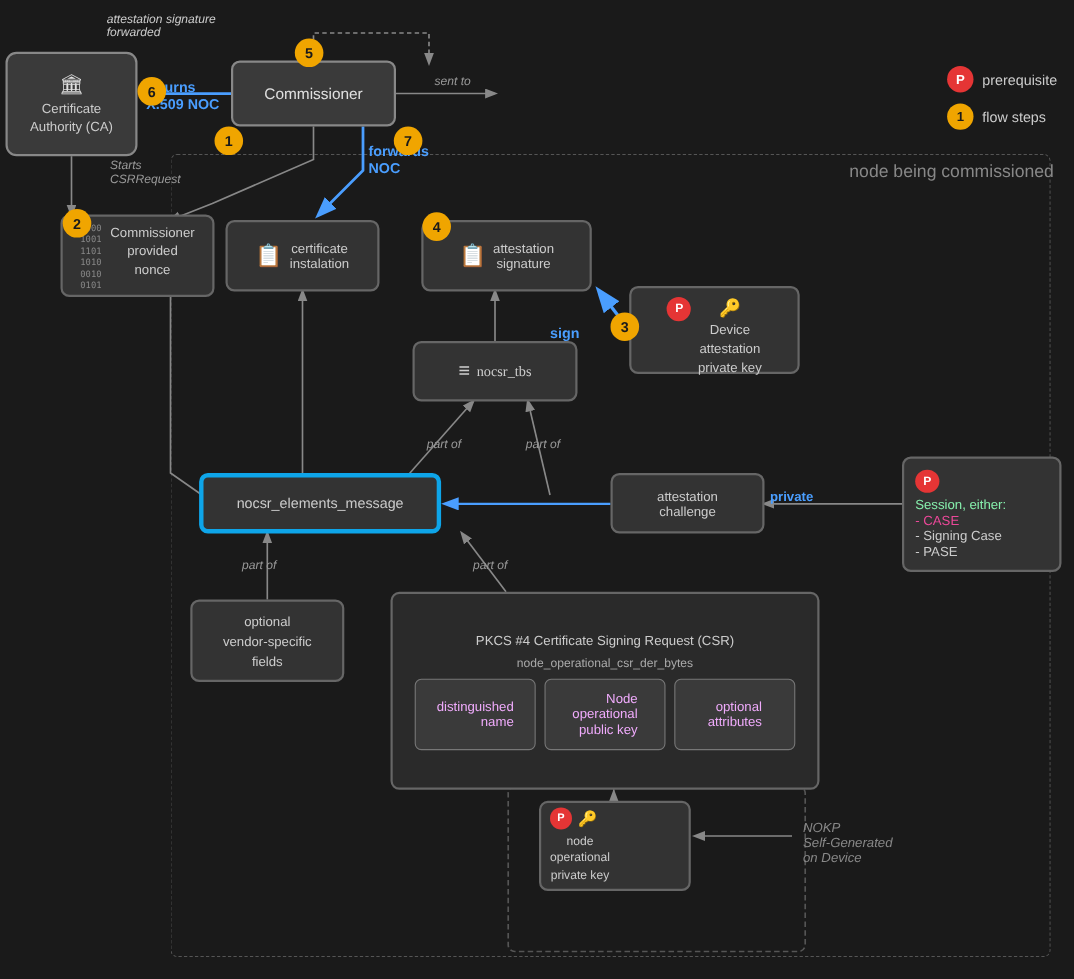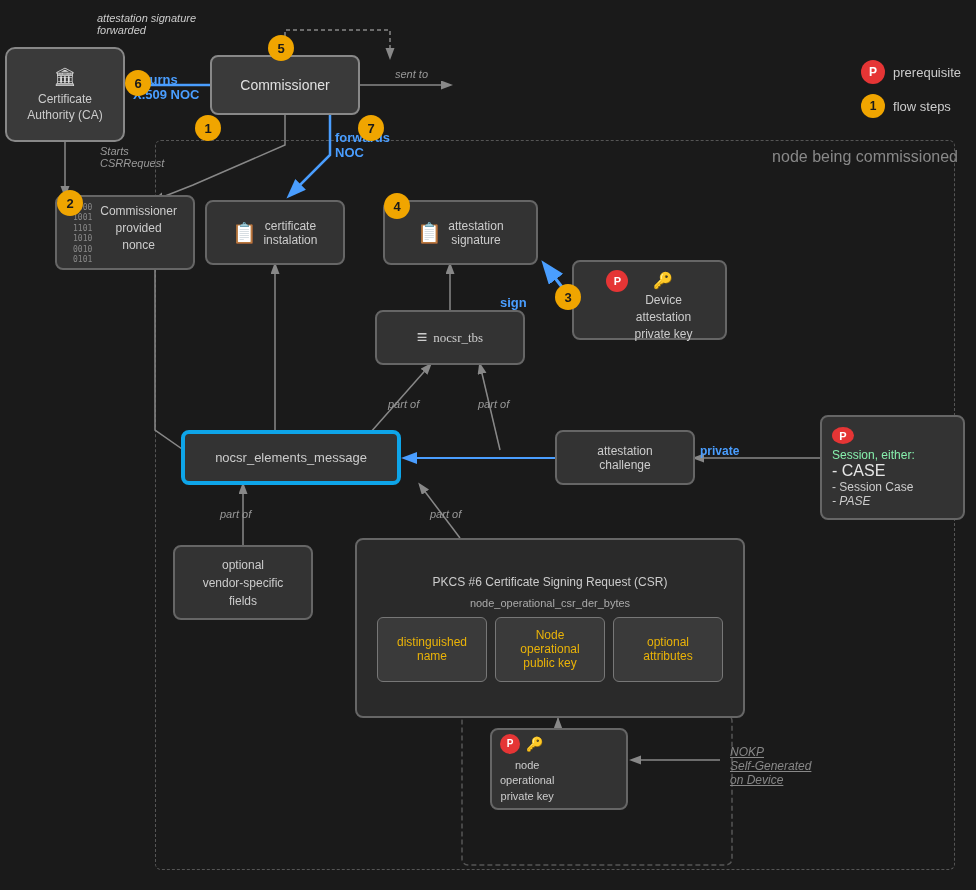--- a/index.html
+++ b/index.html
@@ -260,27 +260,27 @@
       flex-direction: row;
       gap: 8px;
       align-items: center;
       justify-content: center;
       width: 100%;
     }
     .inner-box {
       display: flex;
       align-items: center;
       justify-content: center;
-      text-align: center;
+      text-align: right;
       background: #3a3a3a;
       border: 1.5px solid #777;
       border-radius: 6px;
       padding: 6px;
       font-size: 12px;
-      color: #eab308;
+      color: #f0abfc;
     }
     .pkcs-title {
       font-size: 12px;
       color: #ccc;
       text-align: center;
     }
   </style>
 </head>
 <body>
 
@@ -452,39 +452,39 @@
   <div class="label-text label-blue" style="left:700px; top:444px; color:#4a9eff; font-weight:bold; font-style:normal; font-size:12px;">
     <span>private</span>
   </div>
 
   <div class="box session-box">
 
     <div class="badge badge-red" style="position:relative; left:0; top:0; width:22px; height:22px; font-size:11px; margin-bottom:4px;">
       <span>P</span>
     </div>
     <span style="font-size:12px; color:#86efac;">Session, either:</span>
-    <span style="font-size:16px; color:#e5e5e5;">- CASE</span>
-    <span style="font-size:12px; color:#ccc;">- Session Case</span>
-    <span style="font-size:12px; color:#ccc;font-style:italic;">- PASE</span>
+    <span style="font-size:12px; color:#ec4899;">- CASE</span>
+    <span style="font-size:12px; color:#ccc;">- Signing Case</span>
+    <span style="font-size:12px; color:#ccc;">- PASE</span>
   </div>
 
   <div class="label-text" style="left:220px; top:508px;">
     <span>part of</span>
   </div>
   <div class="label-text" style="left:430px; top:508px;">
     <span>part of</span>
   </div>
 
   <div class="box vendor-fields-box">
     <span style="font-size:12px; color:#ccc; text-align:center; line-height:1.5;">optional<br>vendor-specific<br>fields</span>
   </div>
 
   <div class="box pkcs-box">
     <div class="pkcs-title">
-      <span>PKCS #6 Certificate Signing Request (CSR)</span>
+      <span>PKCS #4 Certificate Signing Request (CSR)</span>
     </div>
     <div class="pkcs-title" style="font-size:11px; color:#aaa;">
       <span>node_operational_csr_der_bytes</span>
     </div>
     <div class="inline-boxes">
       <div class="inner-box" style="width:110px; height:65px;">
         <span>distinguished<br>name</span>
       </div>
       <div class="inner-box" style="width:110px; height:65px;">
         <span>Node<br>operational<br>public key</span>
@@ -499,21 +499,21 @@
     <div style="display:flex; align-items:center; gap:6px;">
       <div class="badge badge-red" style="position:relative; left:0; top:0; width:20px; height:20px; font-size:10px;">
         <span>P</span>
       </div>
       <span style="font-size:14px;">🔑</span>
     </div>
     <span style="font-size:11px; color:#ccc; line-height:1.4;">node<br>operational<br>private key</span>
   </div>
 
 
-  <div class="label-text" style="left:730px; top:745px; color:#888; font-style:italic; font-size:12px;text-decoration:underline;">
+  <div class="label-text" style="left:730px; top:745px; color:#888; font-style:italic; font-size:12px;">
     <span>NOKP<br>Self-Generated<br>on Device</span>
   </div>
 
   <div class="legend">
     <div class="legend-item">
       <div class="badge badge-red" style="position:relative; left:0; top:0; width:24px; height:24px; font-size:12px;">P</div>
       <span>prerequisite</span>
     </div>
     <div class="legend-item">
       <div class="badge badge-gold" style="position:relative; left:0; top:0; width:24px; height:24px; font-size:12px;">1</div>

